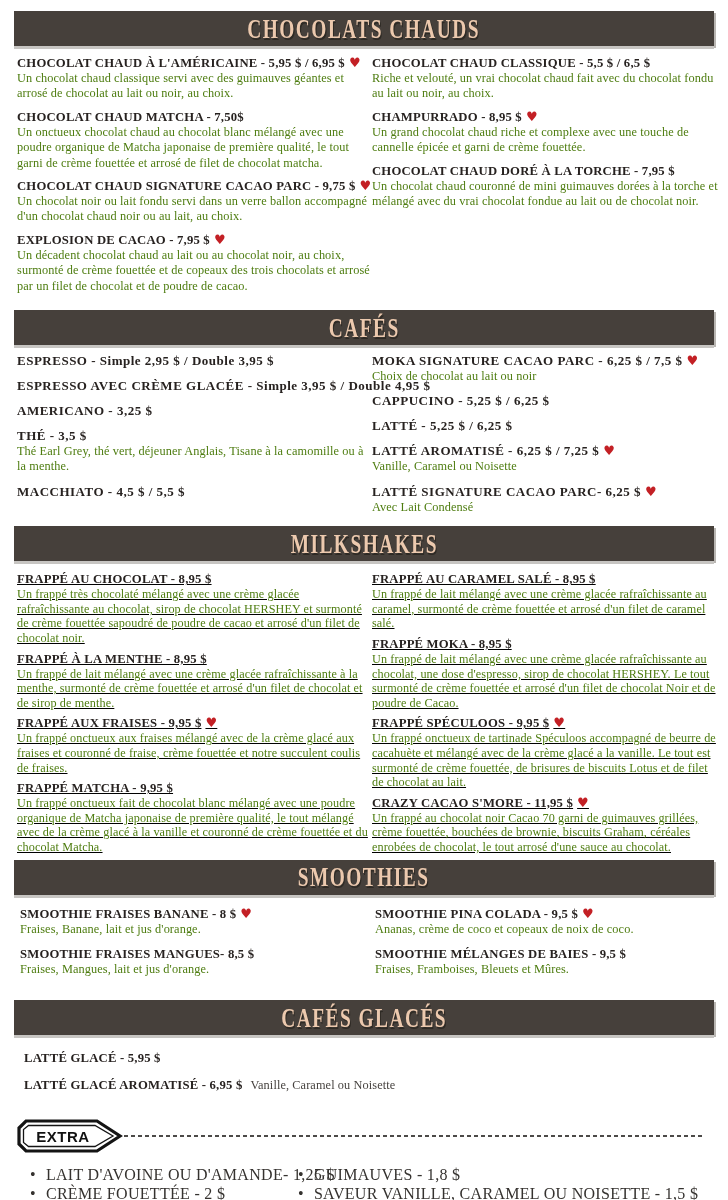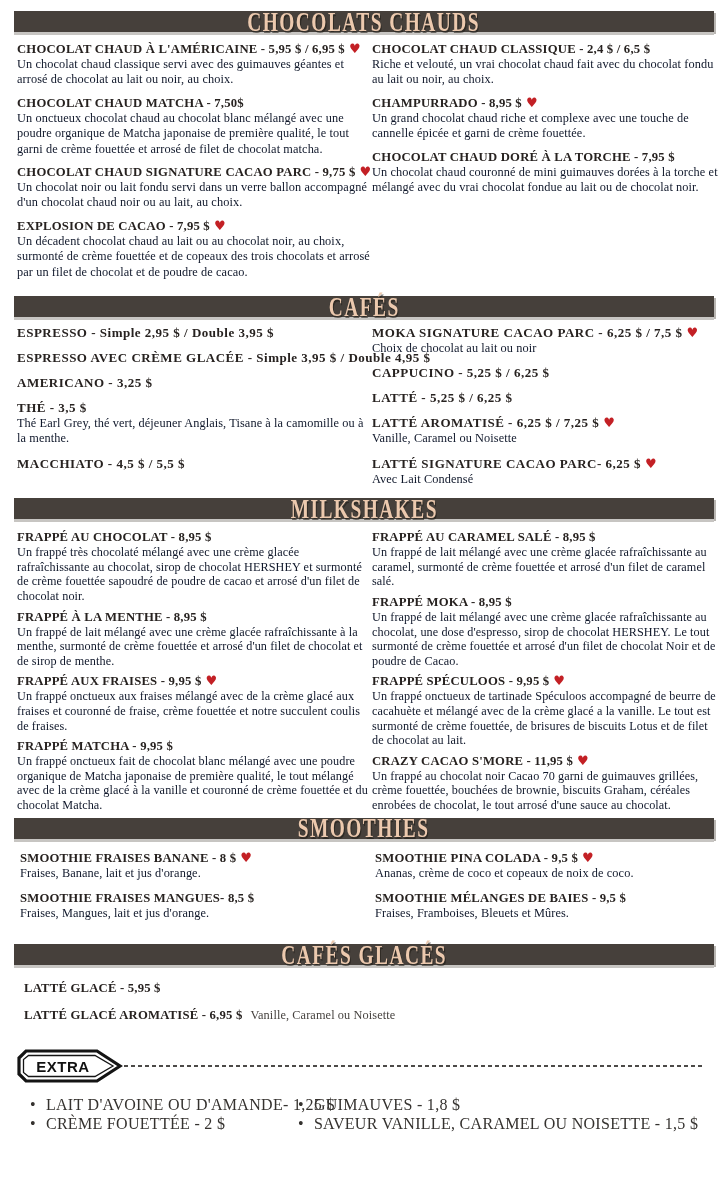--- a/index.html
+++ b/index.html
@@ -6,21 +6,21 @@
   body{
     width:728px;height:1200px;overflow:hidden;background:#ffffff;
     box-sizing:border-box;padding-top:11px;
     font-family:"Liberation Serif", serif;
     -webkit-font-smoothing:antialiased;
   }
   .page{width:728px;}
 
   
   .bar{
-    height:21px;margin:0 14px;background:#46403b;
+    height:35px;margin:0 14px;background:#46403b;
     display:flex;align-items:center;justify-content:center;
     box-shadow:0 3px 0 #c7c5c2, 2px 2px 0 #b9b6b2;
   }
   .bar-title{
     font-family:"Liberation Serif", serif;
     font-weight:700;font-size:27px;line-height:34px;
     color:#ecc9ae;letter-spacing:2px;white-space:nowrap;
     transform:scaleX(0.72) scaleY(1.04);
     text-shadow:1.5px 1.5px 0 rgba(28,23,19,0.55);
   }
@@ -30,30 +30,30 @@
     display:grid;grid-template-columns:355px 1fr;
     padding:9px 10px 9px 17px;
   }
   .content.one-col{display:block;}
   .item{margin-bottom:7px;}
   .item-title{
     font-weight:700;font-size:12.7px;line-height:16px;
     color:#272220;letter-spacing:0.2px;white-space:nowrap;
   }
   .item-desc{
-    font-size:12.3px;line-height:15.4px;color:#0f172a;letter-spacing:0.1px;
+    font-size:12.3px;line-height:15.4px;color:#4d7c0f;letter-spacing:0.1px;
   }
   .heart{color:#c32025;font-size:13px;margin-left:4px;font-family:"DejaVu Sans",sans-serif;}
   .inline-desc{font-weight:400;font-size:12.3px;color:#46423f;letter-spacing:0.1px;margin-left:8px;}
 
   
   [data-name="section-content-cafes"]{padding:8px 10px 2px 17px;}
   [data-name="section-content-cafes"] .item{margin-bottom:9px;}
   [data-name="section-content-cafes"] .item-title{font-size:13px;letter-spacing:0.5px;}
-  [data-name="section-content-milkshakes"]{padding:10px 8px 0 17px;}
+  [data-name="section-content-milkshakes"]{padding:10px 8px 0 17px;text-decoration:underline;}
   [data-name="section-content-milkshakes"] .item{margin-bottom:5px;}
   [data-name="section-content-milkshakes"] .item-desc{font-size:12.2px;line-height:14.6px;}
   [data-name="section-content-smoothies"]{padding:11px 10px 14px 20px;}
   [data-name="section-content-smoothies"] .item{margin-bottom:9px;}
   [data-name="section-content-cafes-glaces"]{padding:15px 10px 0 24px;}
   [data-name="section-content-cafes-glaces"] .item{margin-bottom:11px;}
 
   
   .extras{margin-top:26px;}
   .extras-header{display:flex;align-items:center;padding:0 26px 0 17px;}
@@ -98,21 +98,21 @@
             <div class="item-title" data-name="item-title"><span data-name="item-name-price">CHOCOLAT CHAUD SIGNATURE CACAO PARC - 9,75 $</span><span class="heart" data-name="heart-icon">♥</span></div>
             <div class="item-desc" data-name="item-desc">Un chocolat noir ou lait fondu servi dans un verre ballon accompagné d'un chocolat chaud noir ou au lait, au choix.</div>
           </div>
           <div class="item" data-name="menu-item">
             <div class="item-title" data-name="item-title"><span data-name="item-name-price">EXPLOSION DE CACAO - 7,95 $</span><span class="heart" data-name="heart-icon">♥</span></div>
             <div class="item-desc" data-name="item-desc">Un décadent chocolat chaud au lait ou au chocolat noir, au choix, surmonté de crème fouettée et de copeaux des trois chocolats et arrosé par un filet de chocolat et de poudre de cacao.</div>
           </div>
         </div>
         <div class="col" data-name="menu-column">
           <div class="item" data-name="menu-item">
-            <div class="item-title" data-name="item-title"><span data-name="item-name-price">CHOCOLAT CHAUD CLASSIQUE - 2,4 $ / 6,5 $</span></div>
+            <div class="item-title" data-name="item-title"><span data-name="item-name-price">CHOCOLAT CHAUD CLASSIQUE - 5,5 $ / 6,5 $</span></div>
             <div class="item-desc" data-name="item-desc">Riche et velouté, un vrai chocolat chaud fait avec du chocolat fondu au lait ou noir, au choix.</div>
           </div>
           <div class="item" data-name="menu-item">
             <div class="item-title" data-name="item-title"><span data-name="item-name-price">CHAMPURRADO -  8,95 $</span><span class="heart" data-name="heart-icon">♥</span></div>
             <div class="item-desc" data-name="item-desc">Un grand chocolat chaud riche et complexe avec une touche de cannelle épicée et garni de crème fouettée.</div>
           </div>
           <div class="item" data-name="menu-item">
             <div class="item-title" data-name="item-title"><span data-name="item-name-price">CHOCOLAT CHAUD DORÉ À LA TORCHE - 7,95 $</span></div>
             <div class="item-desc" data-name="item-desc">Un chocolat chaud couronné de mini guimauves dorées à la torche et mélangé avec du vrai chocolat fondue au lait ou de chocolat noir.</div>
           </div>

